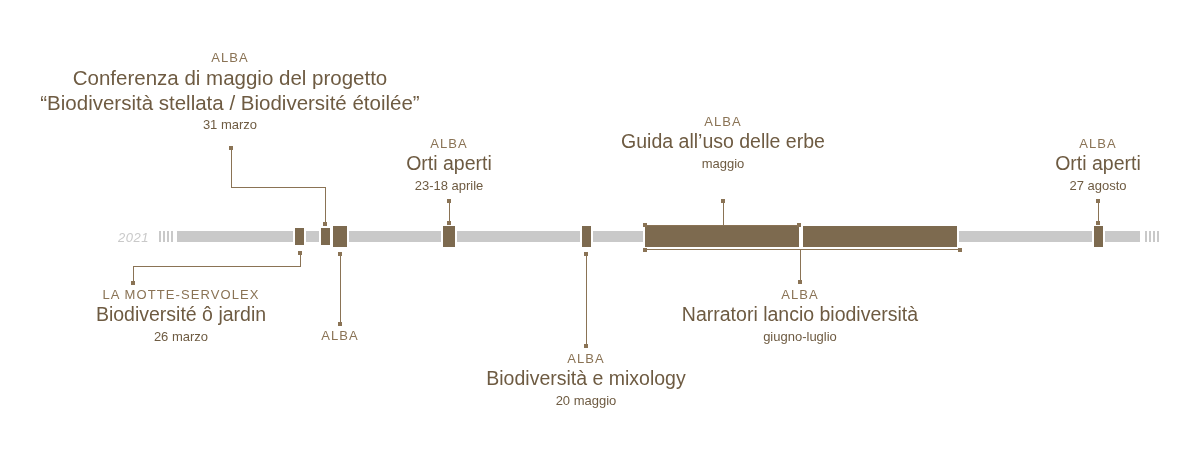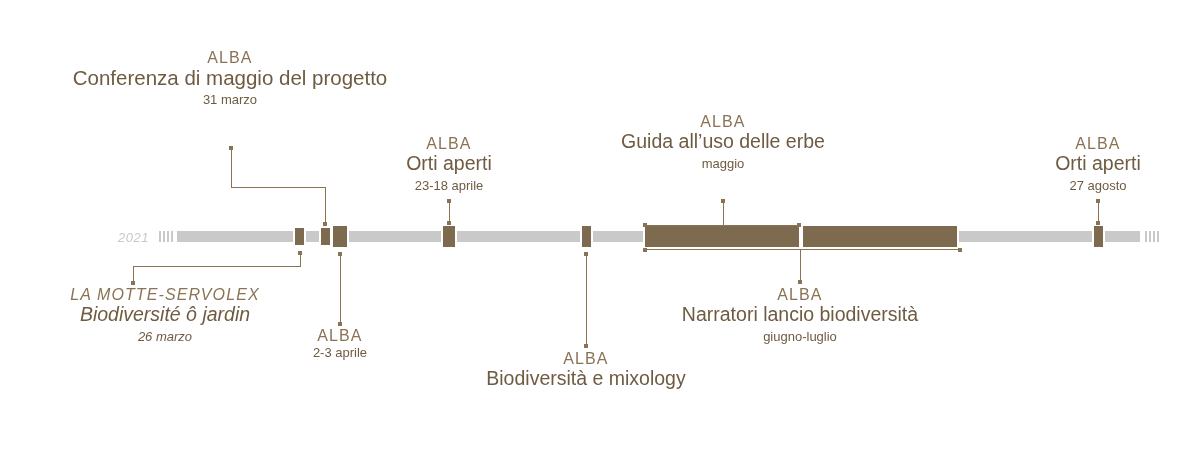--- a/index.html
+++ b/index.html
@@ -67,21 +67,21 @@
   }
 
   
   .ev {
     position: absolute;
     text-align: center;
     white-space: nowrap;
   }
   .ev .place {
     color: #8a7355;
-    font-size: 16px;
+    font-size: 13px;
     letter-spacing: 1.1px;
     line-height: 15px;
   }
   .ev .title {
     color: #6e5b42;
     font-size: 19.5px;
     line-height: 25px;
     font-weight: 400;
   }
   .ev .title.big {
@@ -164,20 +164,21 @@
   <div class="lead-v" style="left:800px; top:250px; height:31px;"></div>
   <div class="dot" style="left:798px; top:280px;"></div>
 
   <div class="dot" style="left:1096px; top:221px;"></div>
   <div class="lead-v" style="left:1098px; top:201px; height:21px;"></div>
   <div class="dot" style="left:1096px; top:199px;"></div>
 
   <div class="ev" style="left:0px; top:50px; width:460px;">
     <div class="place">ALBA</div>
     <div class="title big">Conferenza di maggio del progetto</div>
+    <div class="title big">“Biodiversità stellata / Biodiversité étoilée”</div>
     <div class="date">31 marzo</div>
   </div>
 
   <div class="ev" style="left:349px; top:136px; width:200px;">
     <div class="place">ALBA</div>
     <div class="title">Orti aperti</div>
     <div class="date">23-18 aprile</div>
   </div>
 
   <div class="ev" style="left:573px; top:114px; width:300px;">
@@ -185,34 +186,34 @@
     <div class="title">Guida all’uso delle erbe</div>
     <div class="date">maggio</div>
   </div>
 
   <div class="ev" style="left:998px; top:136px; width:200px;">
     <div class="place">ALBA</div>
     <div class="title">Orti aperti</div>
     <div class="date">27 agosto</div>
   </div>
 
-  <div class="ev" style="left:26px; top:287px; width:278px;font-style:italic;">
+  <div class="ev" style="left:42px; top:287px; width:278px;">
     <div class="place">LA MOTTE-SERVOLEX</div>
     <div class="title">Biodiversité ô jardin</div>
     <div class="date">26 marzo</div>
   </div>
 
   <div class="ev" style="left:215px; top:328px; width:250px;">
     <div class="place">ALBA</div>
-    <div class="date">2-3 aprile</div>
   </div>
 
   <div class="ev" style="left:451px; top:351px; width:270px;">
     <div class="place">ALBA</div>
     <div class="title">Biodiversità e mixology</div>
+    <div class="date">20 maggio</div>
   </div>
 
   <div class="ev" style="left:650px; top:287px; width:300px;">
     <div class="place">ALBA</div>
     <div class="title">Narratori lancio biodiversità</div>
     <div class="date">giugno-luglio</div>
   </div>
 
 </div>
 

